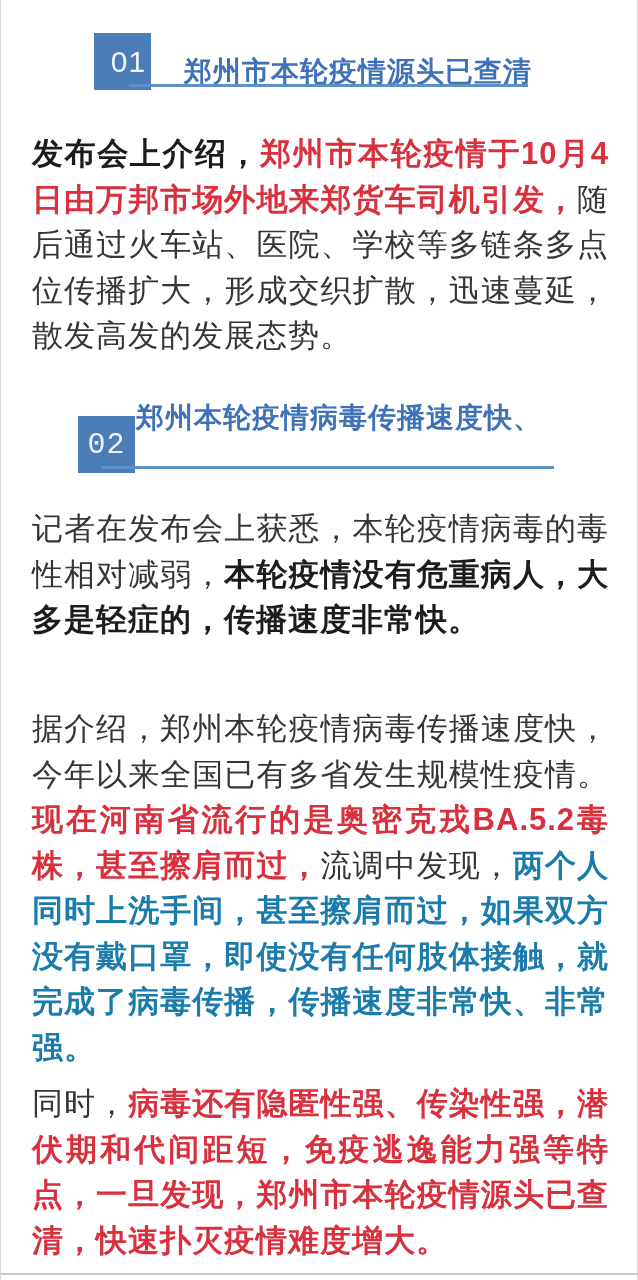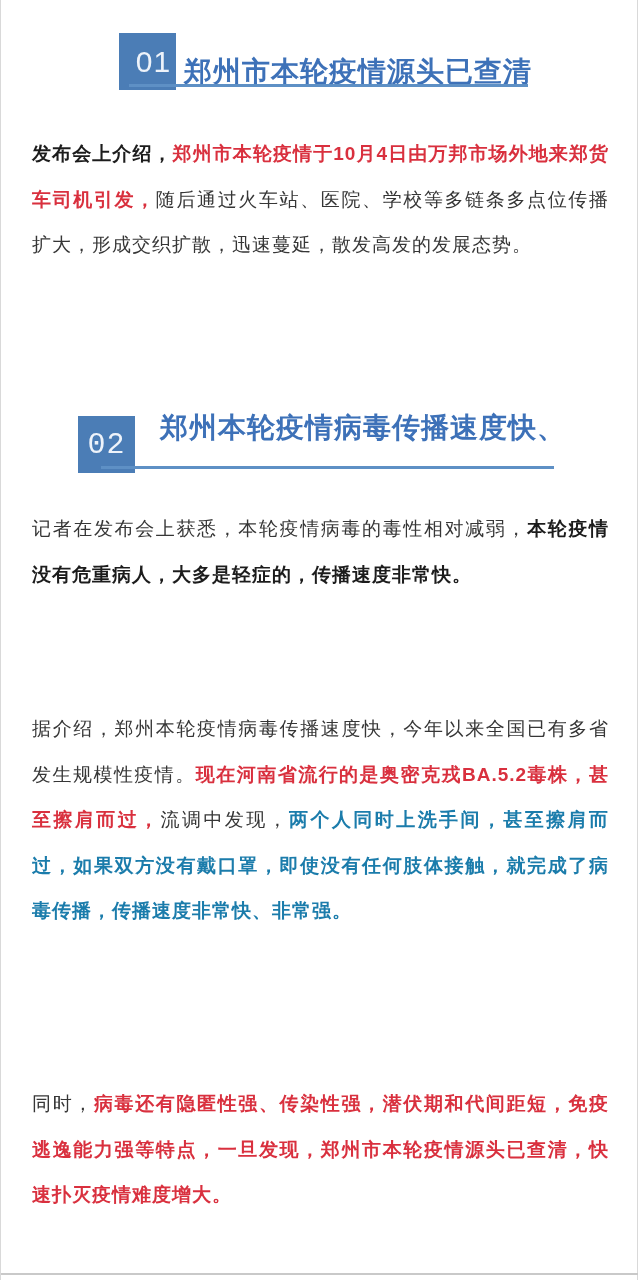--- a/index.html
+++ b/index.html
@@ -25,38 +25,38 @@
     background:#ffffff;
     border-left:1px solid var(--edge);
     border-right:1px solid var(--edge);
   }
   
   .badge{
     position:absolute;width:57px;height:57px;background:var(--box-blue);
     color:var(--badge-text);display:flex;align-items:center;justify-content:center;
     font-size:30px;letter-spacing:1px;z-index:2;
   }
-  .badge-1{left:118px;top:33px;padding-left:12px;}
+  .badge-1{left:93px;top:33px;padding-left:12px;}
   .badge-2{left:77px;top:416px;font-family:Liberation Mono, monospace;}
   .sec-title{
     position:absolute;color:var(--title-blue);font-weight:700;
     font-size:28px;letter-spacing:1px;z-index:1;white-space:nowrap;margin-top:8px;
   }
   .sec-title-1{left:183px;top:45px;}
-  .sec-title-2{left:135px;top:400px;width:430px;text-align:right;
+  .sec-title-2{left:135px;top:390px;width:430px;text-align:left;
     line-height:39px;white-space:normal;}
   .sec-underline{
     position:absolute;height:3px;background:var(--line-blue);z-index:3;
   }
   .underline-1{left:128px;top:84px;width:399px;}
   .underline-2{left:100px;top:466px;width:453px;}
   
   .para{
     position:absolute;left:31px;width:577px;
-    font-size:19px;line-height:45.5px;letter-spacing:1px;
+    font-size:31px;line-height:45.5px;letter-spacing:1px;
     text-align:justify;text-justify:inter-character;
     color:var(--ink);
   }
   .para-1{top:131px;}
   .para-2{top:506px;}
   .para-3{top:706px;}
   .para-4{top:1081px;}
   .r-black{color:var(--ink);font-weight:400;}
   .r-black-b{color:var(--ink-bold);font-weight:700;}
   .r-red{color:var(--red);font-weight:700;}

